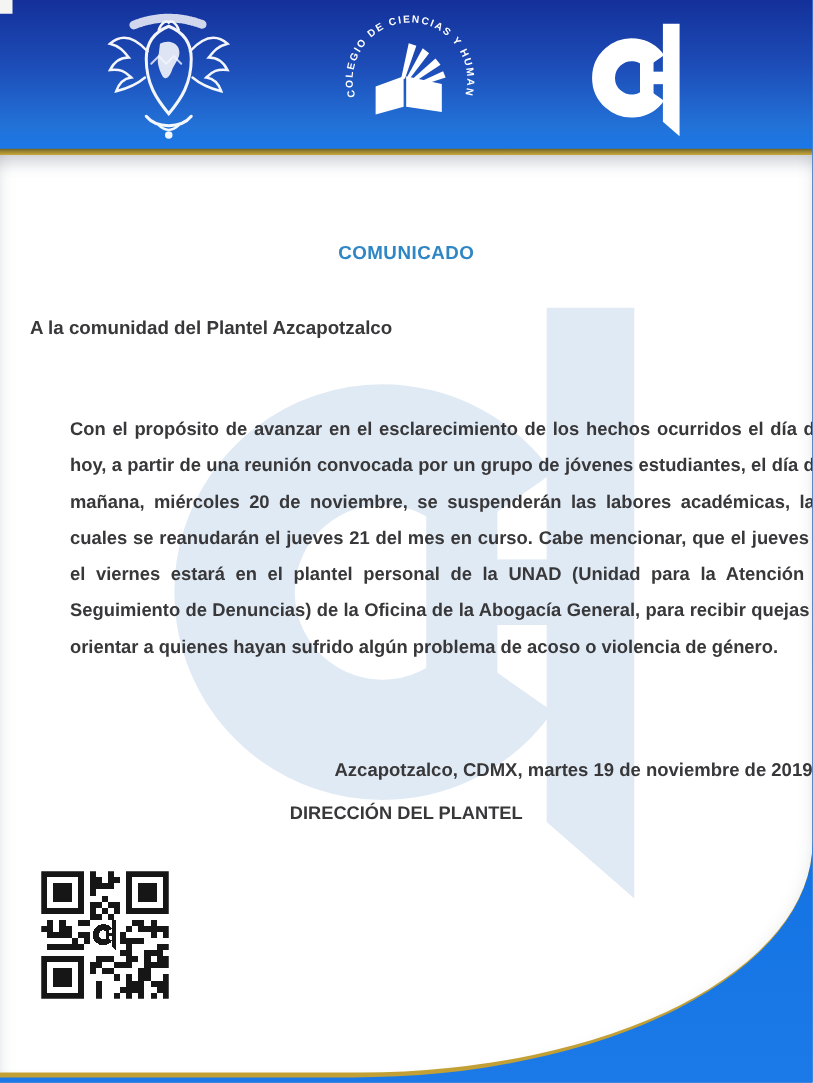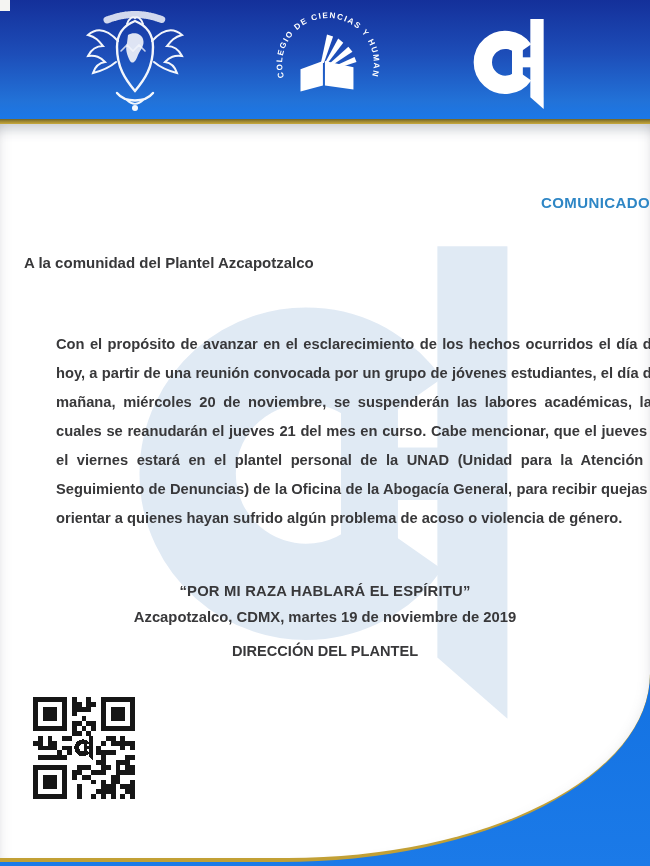--- a/index.html
+++ b/index.html
@@ -23,32 +23,32 @@
     background-color:#c2a035;
     border-bottom-right-radius:368px 188px;overflow:hidden;z-index:2;}
   .sheet{position:absolute;left:0;top:0;right:0;bottom:4px;background:#ffffff;
     border-bottom-right-radius:362px 184px;
     box-shadow:inset 0 16px 12px -10px rgba(90,100,115,.30),
                inset 10px 0 14px -12px rgba(90,100,115,.22),
                inset -10px 0 14px -12px rgba(90,100,115,.22);}
   .watermark{position:absolute;left:122px;top:96px;width:438px;height:525px;
     color:var(--watermark_blue,#dfe9f4);opacity:.95;pointer-events:none;}
   
-  .doc-title{position:absolute;left:0;top:70px;width:100%;margin:0;text-align:right;
+  .doc-title{position:absolute;left:0;top:70px;width:100%;margin:0;text-align:center;
     font-size:15px;font-weight:bold;letter-spacing:.4px;color:var(--accent_blue,#2e86c5);}
   .salutation{position:absolute;left:24px;top:130px;margin:0;
     font-size:15px;font-weight:bold;color:var(--text_dark,#38383a);text-align:center;}
   .body-text{position:absolute;left:40px;top:190px;width:604px;margin:16px;
     font-size:14.7px;font-weight:bold;line-height:29px;text-align:justify;
     color:var(--text_dark,#38383a);}
   .closing-line{position:absolute;left:0;width:100%;margin:0;text-align:center;
     font-weight:bold;color:var(--text_dark,#38383a);}
   .l-atentamente{top:428px;font-size:14.6px;}
   .l-motto{top:459px;font-size:14.8px;letter-spacing:.2px;}
-  .l-dateline{top:485px;font-size:14.8px;}
+  .l-dateline{top:485px;font-size:14.8px;text-align:right;}
   .l-signature{top:519px;font-size:14.6px;text-align:center;}
   
   .qr{position:absolute;left:33px;top:573px;width:102px;height:102px;}
   .qr svg{display:block;}
 </style>
 </head>
 <body>
 
 <svg width="0" height="0" style="position:absolute" aria-hidden="true">
   <defs>
@@ -110,21 +110,20 @@
       <svg class="watermark" viewBox="0 0 100 120" preserveAspectRatio="none">
         <use href="#cch-glyph"></use>
       </svg>
 
       <h1 class="doc-title">COMUNICADO</h1>
 
       <p class="salutation">A la comunidad del Plantel Azcapotzalco</p>
 
       <p class="body-text">Con el propósito de avanzar en el esclarecimiento de los hechos ocurridos el día de hoy, a partir de una reunión convocada por un grupo de jóvenes estudiantes, el día de mañana, miércoles 20 de noviembre, se suspenderán las labores académicas, las cuales se reanudarán el jueves 21 del mes en curso. Cabe mencionar, que el jueves y el viernes estará en el plantel personal de la UNAD (Unidad para la Atención y Seguimiento de Denuncias) de la Oficina de la Abogacía General, para recibir quejas y orientar a quienes hayan sufrido algún problema de acoso o violencia de género.</p>
 
-      <p class="closing-line l-motto">“POR MI RAZA HABLARÁ EL ESPÍRITU”</p>
       <p class="closing-line l-dateline">Azcapotzalco, CDMX, martes 19 de noviembre de 2019</p>
       <p class="closing-line l-signature">DIRECCIÓN DEL PLANTEL</p>
 
       <div class="qr">
         <svg viewBox="0 0 21 21" width="102" height="102" shape-rendering="crispEdges">
           <rect x="0" y="0" width="21" height="21" fill="#ffffff"></rect>
           <g id="qr-modules" fill="#161616">
               <rect x="0" y="0" width="1" height="1"></rect>
               <rect x="1" y="0" width="1" height="1"></rect>
               <rect x="2" y="0" width="1" height="1"></rect>

